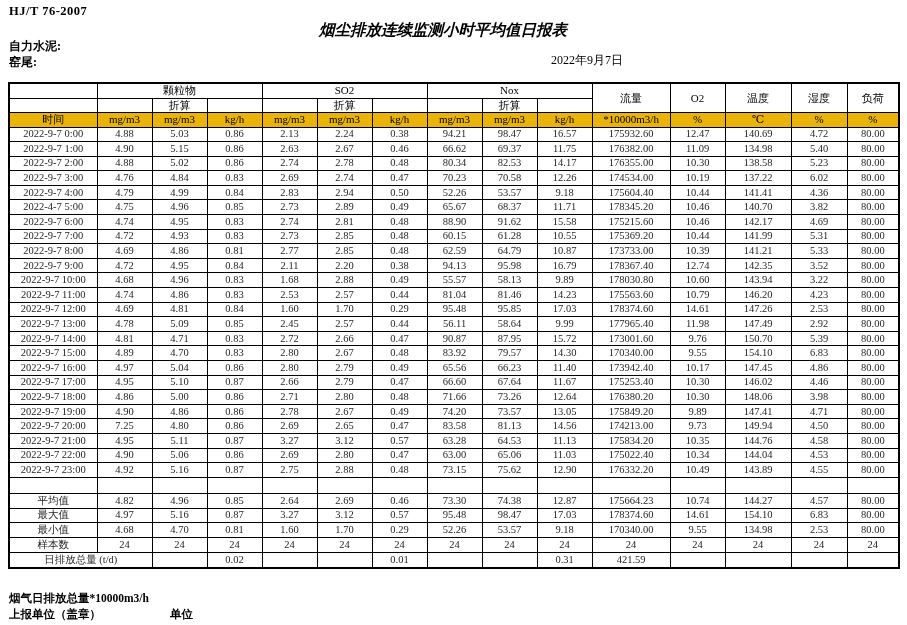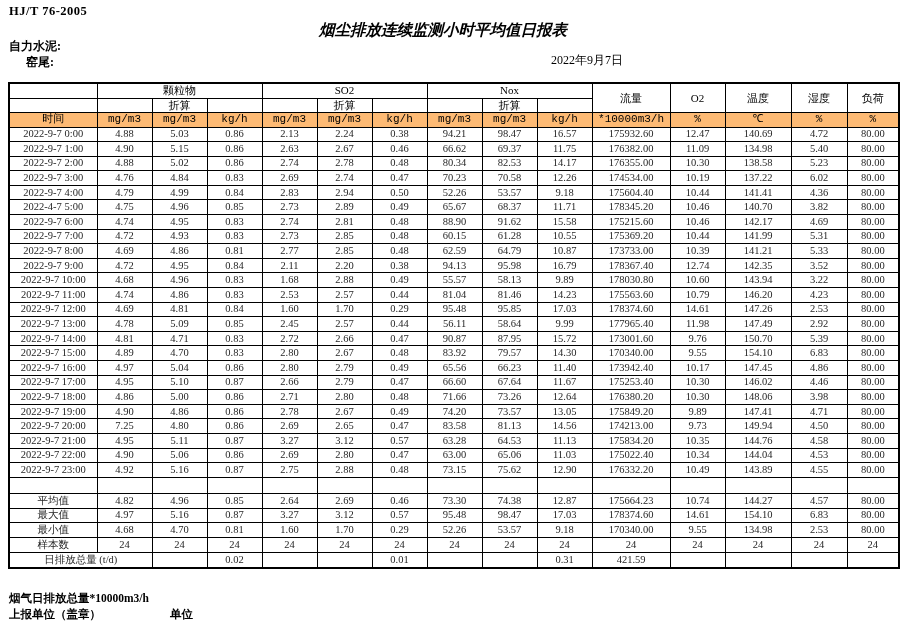--- a/index.html
+++ b/index.html
@@ -4,46 +4,46 @@
 <style>
   html,body{margin:0;padding:0;}
   body{
     width:907px;height:625px;position:relative;background:#ffffff;
     font-family:"Liberation Serif","DejaVu Serif",serif;
     color:#000;overflow:hidden;
   }
   .doc-code{position:absolute;top:4px;left:9px;font-weight:bold;font-size:12.5px;letter-spacing:.5px;}
   .page-title{position:absolute;top:20px;left:0;width:886px;text-align:center;font-weight:bold;font-size:15.5px;font-style:italic;}
   .company{position:absolute;top:38px;left:9px;font-weight:bold;font-size:12px;}
-  .outlet{position:absolute;top:54px;left:9px;font-weight:bold;font-size:12px;margin-left:17px;}
+  .outlet{position:absolute;top:54px;left:9px;font-weight:bold;font-size:12px;}
   .report-date{position:absolute;top:52px;left:551px;font-size:12px;}
   table.report{
     position:absolute;top:82px;left:8px;width:890px;
     border-collapse:collapse;table-layout:fixed;
     border:2px solid #000;
   }
   table.report td{
     border:1px solid #000;text-align:center;vertical-align:middle;
     padding:0;font-size:10.5px;color:#262626;line-height:1.15;
     white-space:nowrap;overflow:hidden;height:13.6px;
   }
   table.report thead td{font-size:11px;color:#000;height:13.5px;}
-  td.green{background:#fdba74;font-family:Liberation Mono, monospace;}
+  td.green{background:#eab308;}
   tr.sumrow td{height:13.8px;}
   tr.spacer-row td{height:15px;}
   td.o2cell{vertical-align:bottom;}
   td.left-label{text-align:left;padding-left:3px;color:#000;}
   .flow-note{position:absolute;top:591px;left:9px;font-weight:bold;font-size:11.5px;}
   .report-unit{position:absolute;top:607px;left:9px;font-weight:bold;font-size:11.5px;}
   .unit-label{position:absolute;top:607px;left:170px;font-weight:bold;font-size:11.5px;}
 </style>
 </head>
 <body>
 
-<div class="doc-code">HJ/T 76-2005</div>
+<div class="doc-code">HJ/T 76-2007</div>
 <div class="page-title">烟尘排放连续监测小时平均值日报表</div>
 <div class="company">自力水泥:</div>
 <div class="outlet">窑尾:</div>
 <div class="report-date">2022年9月7日</div>
 
 <table class="report">
   <colgroup>
     <col style="width:88px">
       <col style="width:55px">
       <col style="width:55px">

